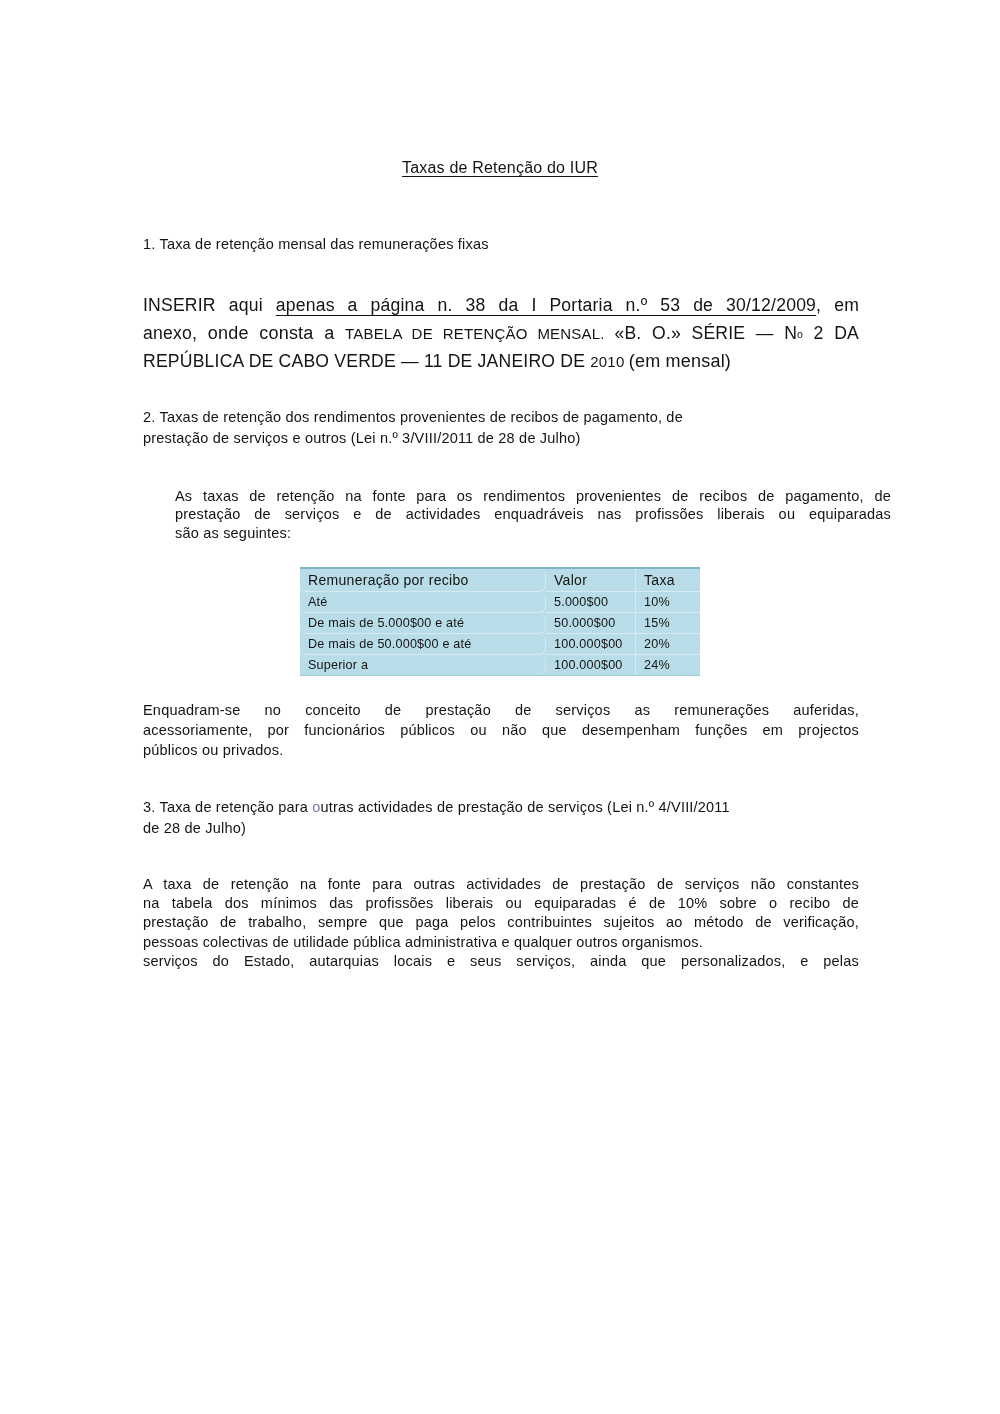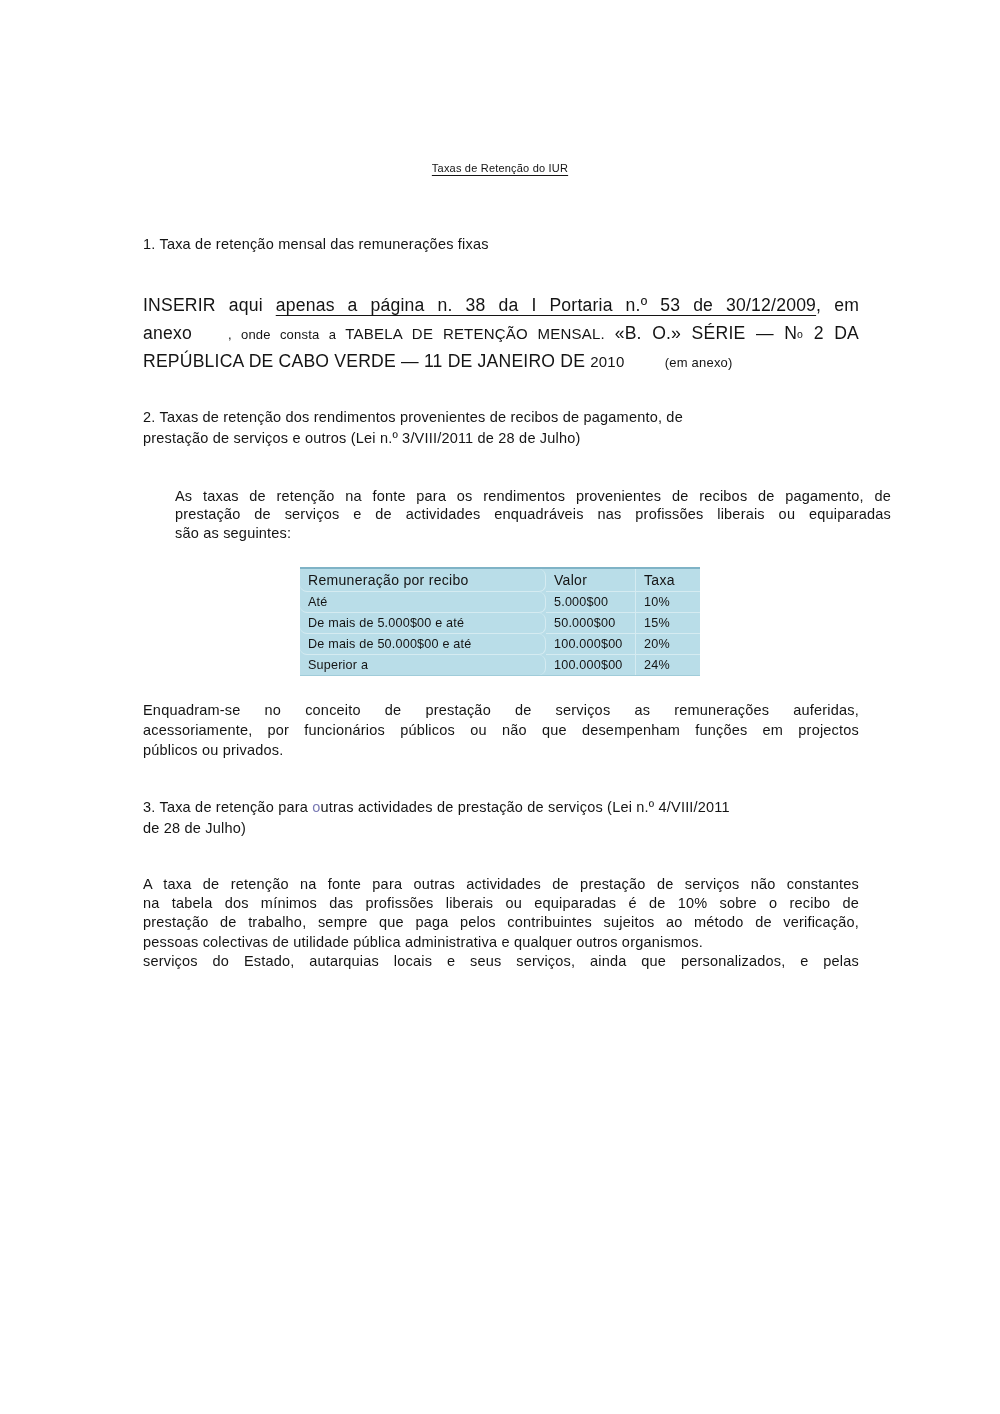--- a/index.html
+++ b/index.html
@@ -17,21 +17,21 @@
     overflow: hidden;
   }
   .abs { position: absolute; }
 
   
   .doc-title {
     top: 158px;
     left: 0;
     width: 1000px;
     text-align: center;
-    font-size: 11px;
+    font-size: 16px;
     line-height: 20px;
     letter-spacing: 0.2px;
   }
   .doc-title .und { text-decoration: underline; text-underline-offset: 3px; }
 
   
   .textblock {
     left: 143px;
     width: 716px;
     font-size: 14.5px;
@@ -42,21 +42,21 @@
   .p-note  { line-height: 20px; }
   .p-body  { line-height: 19.2px; }
 
   .line { width: 100%; }
   .jl { text-align: justify; text-align-last: justify; }
 
   
   .inserir { top: 292px; line-height: 27px; }
   .inserir .lg { font-size: 17.6px; letter-spacing: 0.2px; }
   .inserir .md { font-size: 15px; }
-  .inserir .sm { font-size: 13px; padding-left: 36px; }
+  .inserir .sm { font-size: 18px; }
   .inserir .und { text-decoration: underline; text-underline-offset: 3.5px; }
   .inserir .ord { font-size: 10.5px; vertical-align: 0.08em; }
 
   .hl-letter { color: #7878b4; }
 
   
   .rate-table {
     position: absolute;
     top: 567px;
     left: 300px;
@@ -104,21 +104,21 @@
 
   <div class="abs doc-title">
     <span class="und">Taxas de Retenção do IUR</span>
   </div>
 
   <div class="abs textblock h-block" style="top:234px">1. Taxa de retenção mensal das remunerações fixas</div>
 
   <div class="abs textblock inserir">
     <div class="line jl"><span class="lg">INSERIR aqui </span><span class="lg und">apenas a página n. 38 da I Portaria n.º 53 de 30/12/2009</span><span class="lg">, em</span></div>
     <div class="line jl"><span class="lg">anexo</span><span class="sm">, onde consta a </span><span class="md">TABELA DE RETENÇÃO MENSAL. </span><span class="lg">«B. O.» SÉRIE — N</span><span class="lg ord">o</span><span class="lg"> 2 DA</span></div>
-    <div class="line"><span class="lg">REPÚBLICA DE CABO VERDE — 11 DE JANEIRO DE </span><span class="md">2010 </span><span class="sm">(em anexo)</span></div>
+    <div class="line"><span class="lg">REPÚBLICA DE CABO VERDE — 11 DE JANEIRO DE </span><span class="md">2010 </span><span class="sm">(em mensal)</span></div>
   </div>
 
   <div class="abs textblock h-block" style="top:407px">
     <div class="line">2. Taxas de retenção dos rendimentos provenientes de recibos de pagamento, de</div>
     <div class="line">prestação de serviços e outros (Lei n.º 3/VIII/2011 de 28 de Julho)</div>
   </div>
 
   <div class="abs textblock p-intro" style="top:487px">
     <div class="line jl">As taxas de retenção na fonte para os rendimentos provenientes de recibos de pagamento, de</div>
     <div class="line jl">prestação de serviços e de actividades enquadráveis nas profissões liberais ou equiparadas</div>

